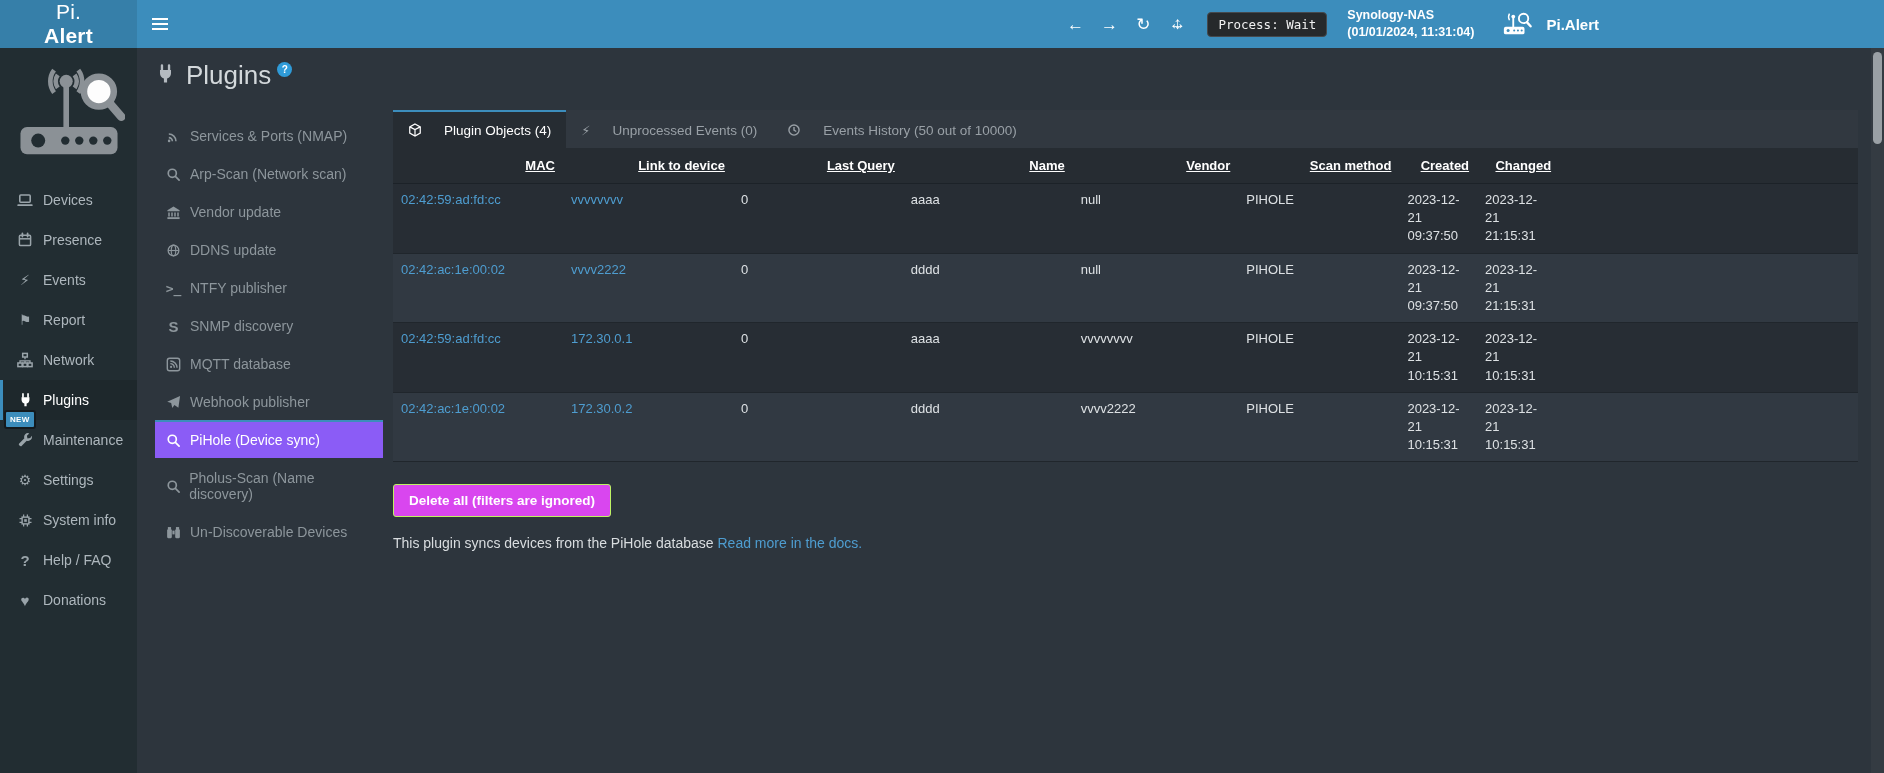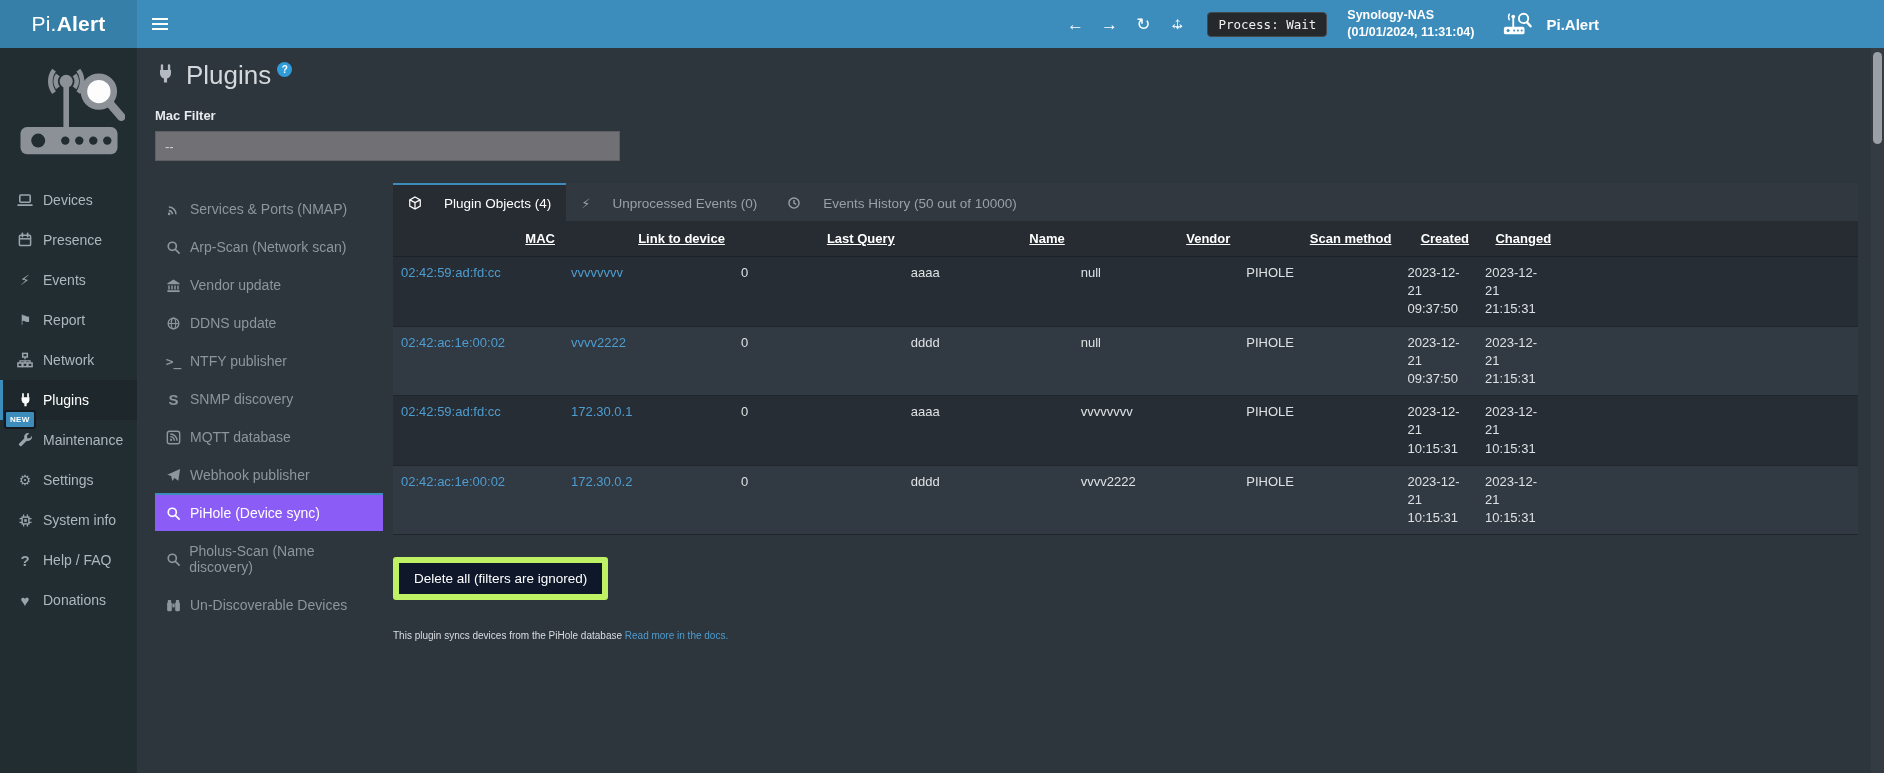--- a/index.html
+++ b/index.html
@@ -7,21 +7,21 @@
   body {
     font-family: "Liberation Sans", "DejaVu Sans", sans-serif;
     background:#2d353d; color:#dde1e4; font-size:13px;
     display:flex; flex-direction:column;
   }
   svg { display:block; }
 
   
   .navbar { height:48px; background:#3c8dbc; display:flex; align-items:stretch; flex:0 0 48px; }
   .brand { width:137px; background:#367fa9; color:#fff; display:flex; align-items:center; justify-content:center;
-           font-size:21px; letter-spacing:.2px; cursor:pointer; }
+           font-size:21px; letter-spacing:.2px; cursor:pointer;flex-direction:column; }
   .brand .thin { font-weight:300; }
   .brand b { font-weight:700; }
   .hamburger { width:46px; display:flex; align-items:center; justify-content:center; cursor:pointer; background:none; border:none; }
   .hamburger span { display:block; width:16px; height:2px; background:#fff; box-shadow:0 5px 0 #fff, 0 -5px 0 #fff; }
   .nav-spacer { flex:1; }
   .nav-right { display:flex; align-items:center; gap:14px; padding-right:285px; color:#fff; }
   .nav-ico { font-size:17px; line-height:1; color:#fff; cursor:pointer; width:20px; text-align:center; }
   .move-icon { position:relative; width:20px; height:20px; cursor:pointer; }
   .move-icon i { position:absolute; left:0; top:0; width:20px; height:20px; font-style:normal; font-size:17px;
                  display:flex; align-items:center; justify-content:center; }
@@ -78,23 +78,23 @@
 
   table { width:100%; border-collapse:collapse; table-layout:fixed; }
   thead th { background:#262c32; text-align:right; font-size:13px; font-weight:700; color:#fff;
              padding:10px 8px; border-bottom:1px solid #1c2228;text-decoration:underline; }
   tbody td { padding:7px 8px; vertical-align:top; font-size:13px; color:#dde1e4;
              border-bottom:1px solid #20262c; line-height:1.4; overflow:hidden; }
   tbody tr:nth-child(odd)  { background:#272d34; }
   tbody tr:nth-child(even) { background:#313942; }
   a.cell-link { color:#4e9dd0; text-decoration:none; cursor:pointer; }
 
-  .delete-btn { margin-top:22px; background:#0f172a; border:6px solid #bef264; color:#fff; font-family:inherit;
-                font-size:13.5px; font-weight:400; padding:8px 15px; border-radius:3px; cursor:pointer; }
-  .note { margin-top:30px; font-size:10px; color:#d9dde0; }
+  .delete-btn { margin-top:22px; background:#d946ef; border:1px solid #bef264; color:#fff; font-family:inherit;
+                font-size:13.5px; font-weight:700; padding:8px 15px; border-radius:3px; cursor:pointer; }
+  .note { margin-top:18px; font-size:14px; color:#d9dde0; }
   .note a { color:#4e9dd0; text-decoration:none; cursor:pointer; }
 
   
   .scrollbar { position:absolute; right:0; top:0; bottom:0; width:13px; background:#343b42; }
   .scrollbar .thumb { position:absolute; top:4px; left:2px; width:9px; height:92px; border-radius:5px; background:#9aa0a5; }
 </style>
 </head>
 <body>
 
 <nav class="navbar">
@@ -247,24 +247,20 @@
       <span class="p-ico">
         <svg width="21" height="21" viewBox="0 0 16 16">
             <path d="M5.3 1v3.3M10.7 1v3.3" stroke="currentColor" stroke-width="1.8" stroke-linecap="round"></path>
             <path d="M3.8 4.5h8.4v2.6a4.2 4.2 0 0 1-3 4V14H6.8v-2.9a4.2 4.2 0 0 1-3-4z" fill="currentColor"></path>
           </svg>
       </span>
       <h1>Plugins</h1>
       <span class="help-badge">?</span>
     </div>
 
-    <div class="filter-block">
-      <label>Mac Filter</label>
-      <input type="text" value="--" style="">
-    </div>
 
     <div class="content-row">
 
       <nav class="plugin-nav">
         <div class="pn-item">
           <span class="pn-ico">
             <svg width="15" height="15" viewBox="0 0 16 16" fill="none" stroke="currentColor" stroke-width="1.7">
                 <path d="M3 9.2a3.8 3.8 0 0 1 3.8 3.8"></path>
                 <path d="M3 5.4a7.6 7.6 0 0 1 7.6 7.6"></path>
                 <circle cx="3.3" cy="12.7" r="1.4" fill="currentColor" stroke="none"></circle>

